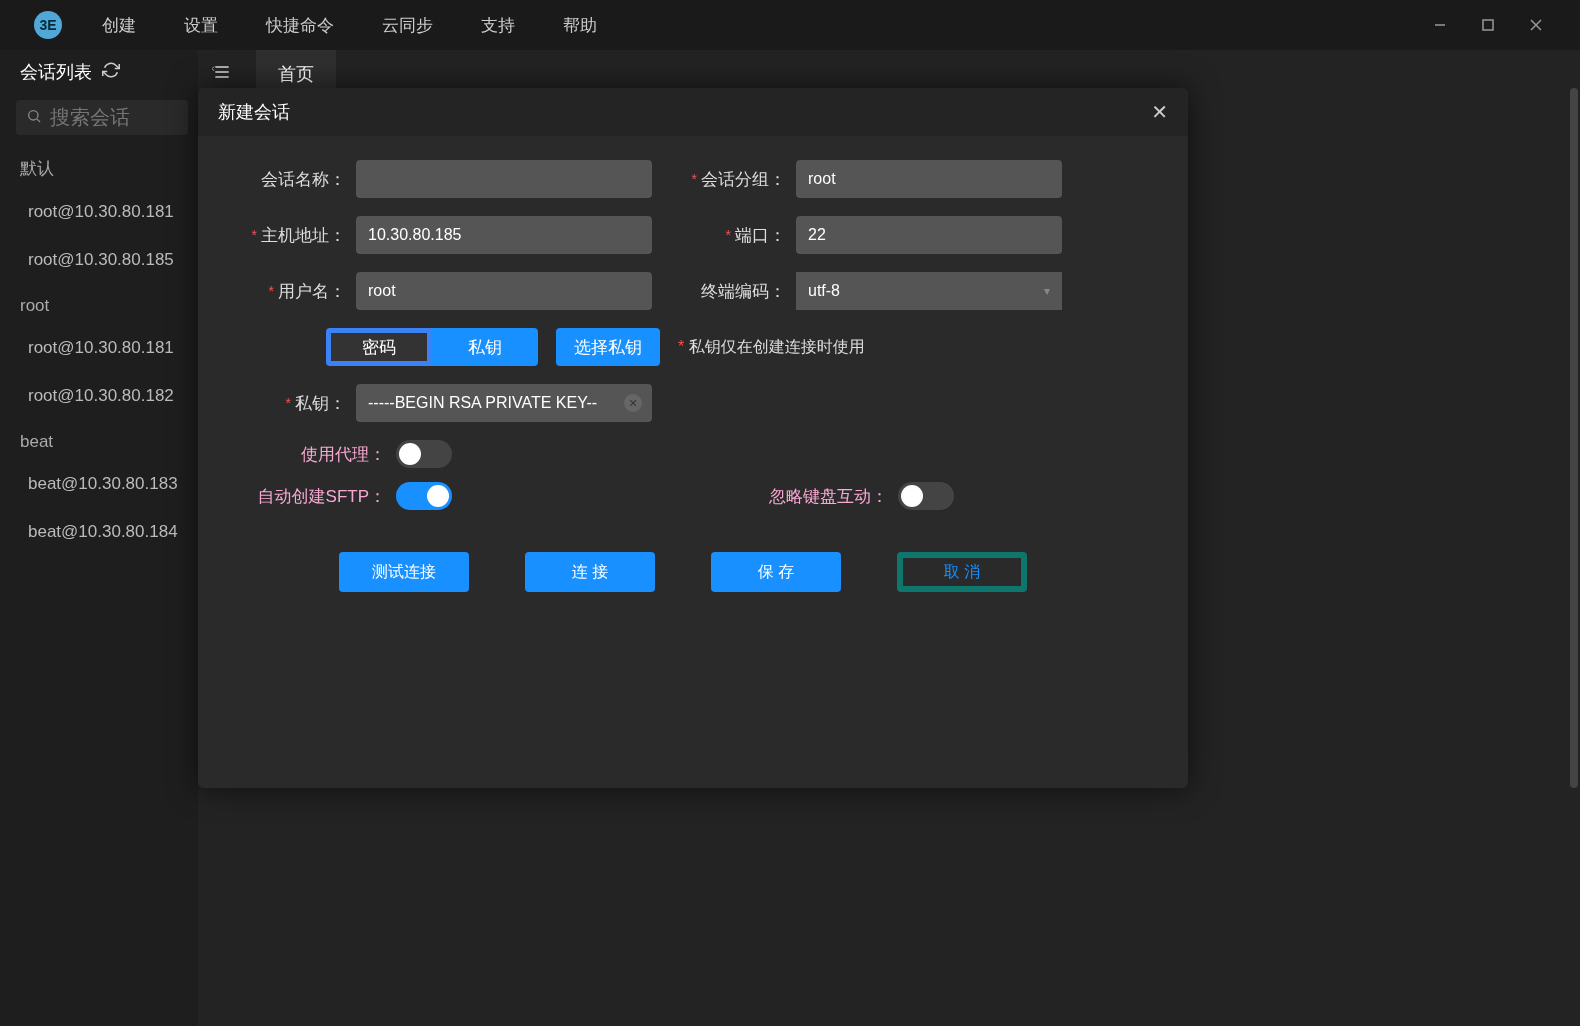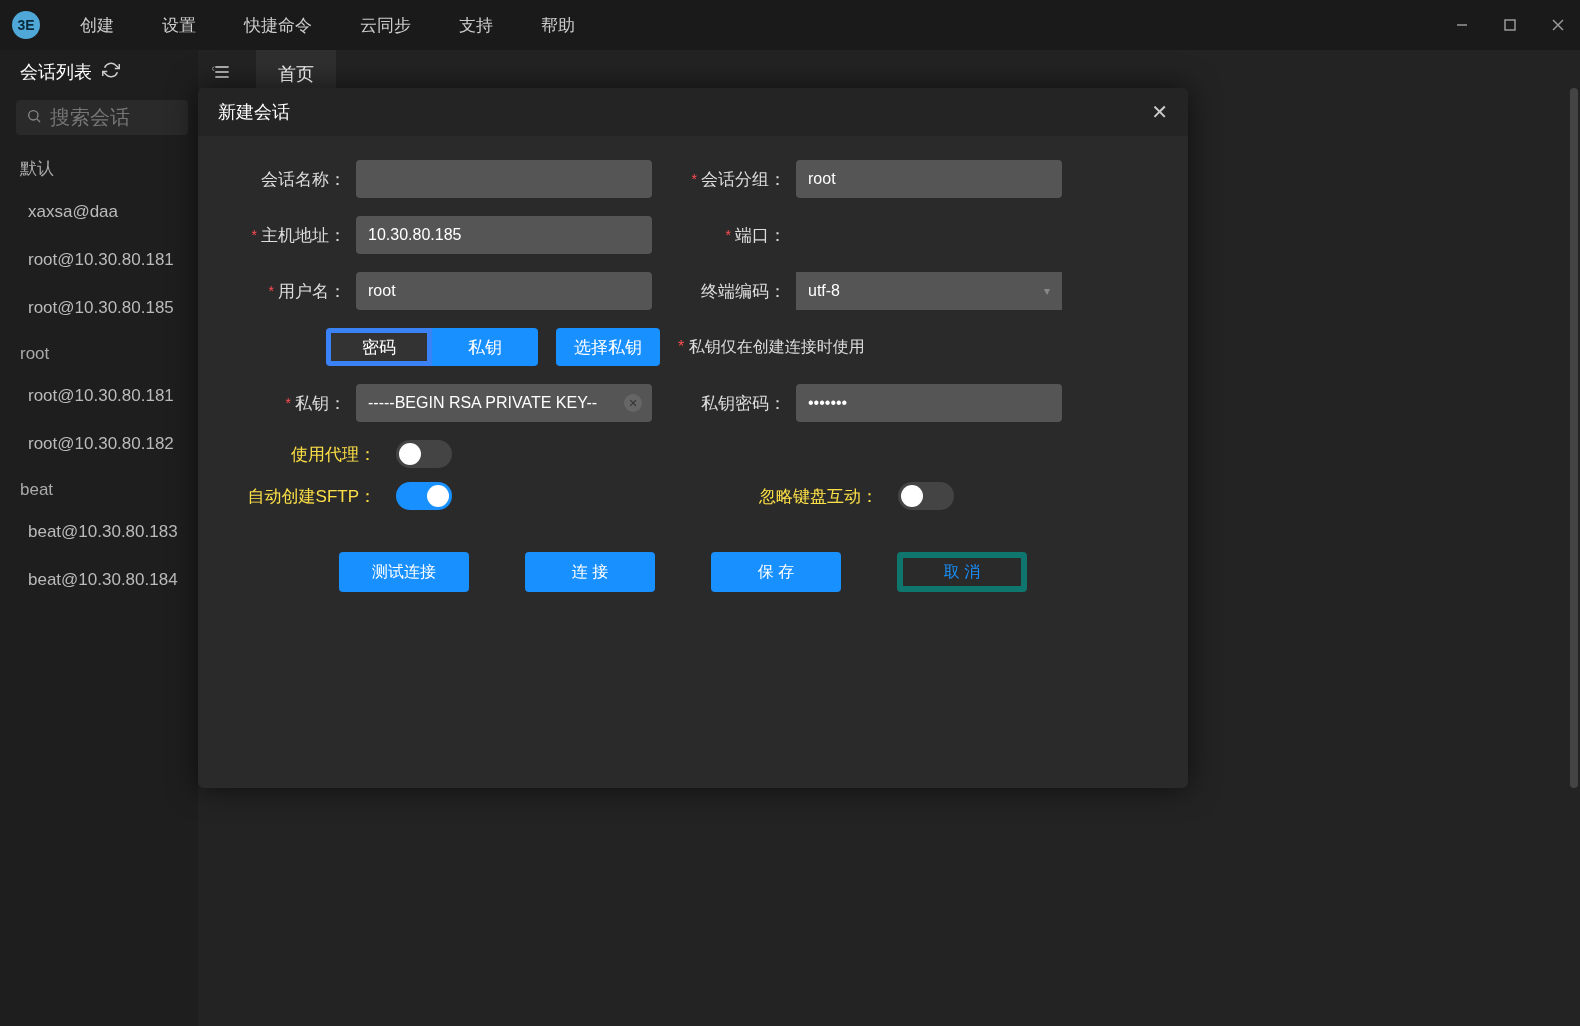--- a/index.html
+++ b/index.html
@@ -1,19 +1,19 @@
 <!DOCTYPE html>
 <html><head>
 <meta charset="utf-8">
 <style>
 * { box-sizing: border-box; margin: 0; padding: 0; font-family: "Microsoft YaHei", "PingFang SC", sans-serif; }
 body { background: #1a1a1a; color: #ccc; width: 1580px; height: 1026px; overflow: hidden; position: relative; }
 
 
-.titlebar { height: 50px; display: flex; align-items: center; padding: 0 12px; background: #1a1a1a; }
+.titlebar { height: 50px; display: flex; align-items: center; padding: 0 34px; background: #1a1a1a; }
 .logo { width: 28px; height: 28px; border-radius: 50%; background: #4fa8d8; display: flex; align-items: center; justify-content: center; color: #0a2a3a; font-weight: bold; font-size: 14px; margin-right: 40px; }
 .menubar { display: flex; gap: 48px; }
 .menubar-item { color: #ccc; font-size: 17px; cursor: pointer; }
 .window-controls { margin-left: auto; display: flex; gap: 28px; }
 .win-ctrl { width: 20px; height: 20px; display: flex; align-items: center; justify-content: center; color: #999; cursor: pointer; }
 
 
 .main { display: flex; height: calc(100% - 50px); }
 .sidebar { width: 198px; background: #1e1e1e; display: flex; flex-direction: column; }
 .sidebar-header { display: flex; align-items: center; padding: 10px 20px; gap: 10px; }
@@ -55,21 +55,21 @@
 .seg-on { background: #1890ff; color: #fff; }
 .btn-blue { background: #1890ff; color: #fff; height: 38px; padding: 0 18px; border: none; border-radius: 4px; font-size: 17px; cursor: pointer; }
 .hint { color: #ff4d4f; font-size: 16px; }
 .hint-text { color: #ddd; font-size: 16px; }
 
 .key-input-wrap { position: relative; display: inline-block; }
 .key-clear { position: absolute; right: 10px; top: 50%; transform: translateY(-50%); width: 18px; height: 18px; border-radius: 50%; background: #666; color: #333; display: flex; align-items: center; justify-content: center; font-size: 11px; cursor: pointer; }
 
 .toggle-row { display: flex; align-items: center; margin-bottom: 14px; }
 .toggle-col { display: flex; align-items: center; }
-.toggle-label { width: 168px; text-align: right; color: #fde047; font-size: 17px; padding-right: 20px; }
+.toggle-label { width: 168px; text-align: right; color: #f9a8d4; font-size: 17px; padding-right: 10px; }
 .toggle { width: 56px; height: 28px; border-radius: 14px; position: relative; cursor: pointer; }
 .toggle-on { background: #1890ff; }
 .toggle-off { background: #444; }
 .toggle-knob { width: 22px; height: 22px; border-radius: 50%; background: #fff; position: absolute; top: 3px; }
 .toggle-on .toggle-knob { right: 3px; }
 .toggle-off .toggle-knob { left: 3px; }
 
 .dialog-footer { display: flex; justify-content: center; gap: 56px; padding: 28px 0 10px; }
 .dbtn { height: 40px; width: 130px; border-radius: 4px; font-size: 16px; cursor: pointer; border: none; }
 .dbtn-primary { background: #1890ff; color: #fff; }
@@ -122,21 +122,20 @@
           </svg></span>
     </div>
     <div class="search-box">
       <span><svg width="16" height="16" viewBox="0 0 24 24" fill="none" stroke="#888" stroke-width="2">
             <circle cx="11" cy="11" r="7"></circle>
             <line x1="21" y1="21" x2="16.65" y2="16.65"></line>
           </svg></span>
       <input placeholder="搜索会话" style="">
     </div>
     <div class="group-label">默认</div>
-    <div class="session-item">xaxsa@daa</div>
     <div class="session-item">root@10.30.80.181</div>
     <div class="session-item">root@10.30.80.185</div>
     <div class="group-label">root</div>
     <div class="session-item">root@10.30.80.181</div>
     <div class="session-item">root@10.30.80.182</div>
     <div class="group-label">beat</div>
     <div class="session-item">beat@10.30.80.183</div>
     <div class="session-item">beat@10.30.80.184</div>
   </div>
 
@@ -182,20 +181,21 @@
             <span class="req">*</span>
             <span>主机地址：</span>
           </div>
         <input class="input input-w" value="10.30.80.185" style="">
       </div>
       <div class="form-col col-right">
         <div class="label">
             <span class="req">*</span>
             <span>端口：</span>
           </div>
+        <input class="input input-r" value="22" style="">
       </div>
     </div>
 
     <div class="form-row">
       <div class="form-col col-left">
         <div class="label">
             <span class="req">*</span>
             <span>用户名：</span>
           </div>
         <input class="input input-w" value="root" style="">
@@ -223,26 +223,20 @@
     <div class="form-row">
       <div class="form-col col-left">
         <div class="label">
             <span class="req">*</span>
             <span>私钥：</span>
           </div>
         <div class="key-input-wrap">
           <input class="input input-w" style="padding-right: 32px;" value="-----BEGIN RSA PRIVATE KEY--">
           <span class="key-clear">✕</span>
         </div>
-      </div>
-      <div class="form-col col-right">
-        <div class="label">
-            <span>私钥密码：</span>
-          </div>
-        <input class="input input-r" type="text" value="•••••••" style="">
       </div>
     </div>
 
     <div class="toggle-row">
       <div class="toggle-col">
         <div class="toggle-label">使用代理：</div>
         <div class="toggle toggle-off">
             <div class="toggle-knob"></div>
           </div>
       </div>

